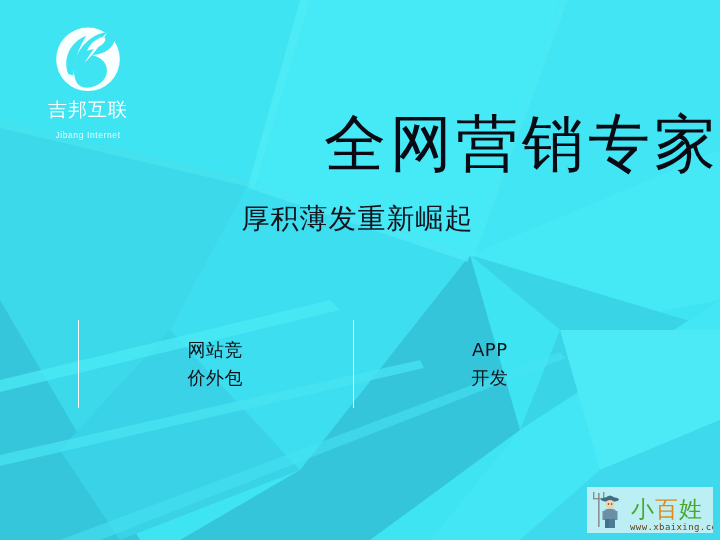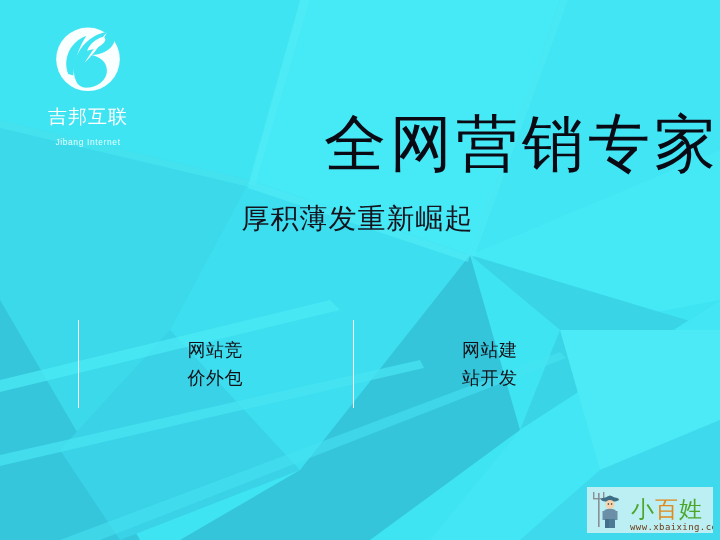--- a/index.html
+++ b/index.html
@@ -31,21 +31,21 @@
     width: 112px;
     text-align: center;
   }
   #logo-mark {
     width: 86px;
     height: 74px;
     margin: 0 auto;
     display: block;
   }
   #logo-name {
-    margin-top: 9px;
+    margin-top: 2px;
     font-size: 19px;
     letter-spacing: 1px;
     color: #ffffff;
     line-height: 1.05;
     font-family: "DejaVu Sans", sans-serif;
     white-space: nowrap;
   }
   #logo-sub {
     font-size: 8.5px;
     letter-spacing: 0.6px;
@@ -192,26 +192,26 @@
 
   <div id="services">
 
     <div class="service-cell">
       <span class="sep"></span>
       <span class="service-line">网站竞</span>
       <span class="service-line">价外包</span>
     </div>
 
 
+
     <div class="service-cell">
       <span class="sep"></span>
-      <span class="service-line">网站建</span>
-      <span class="service-line">站开发</span>
+      <span class="service-line">APP</span>
+      <span class="service-line">开发</span>
     </div>
-
 
 
   </div>
 
   <div id="watermark">
     <svg id="wm-svg" viewBox="0 0 126 46">
 
       <g>
 
         <rect x="11" y="6" width="1.6" height="34" fill="#8A8F93"></rect>

